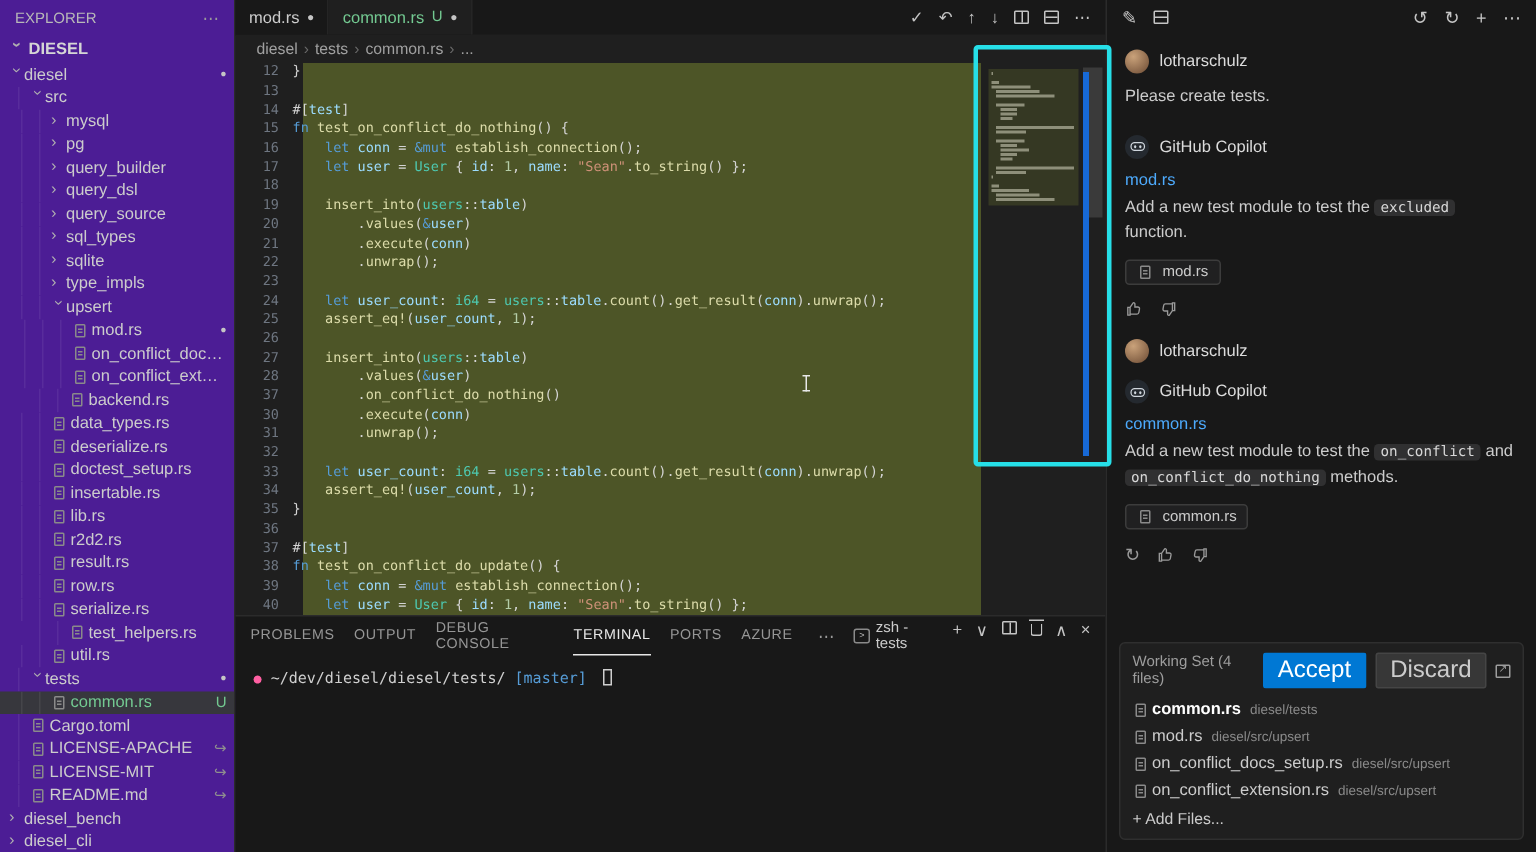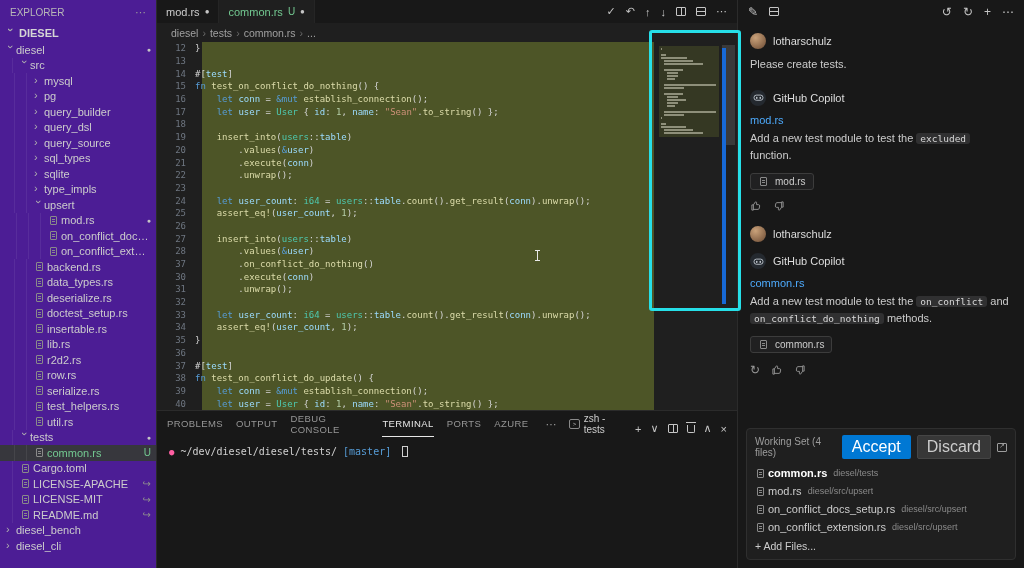--- a/index.html
+++ b/index.html
@@ -56,21 +56,21 @@
   .overview-line { position:absolute; right:11px; top:6px; width:4px; height:256px; background:#1769d6; z-index:3; }
   .ibeam { position:absolute; left:380px; top:208px; width:1px; height:11px; background:#e8e8e8; z-index:6; }
   .ibeam::before, .ibeam::after { content:""; position:absolute; left:-2px; width:5px; height:1px; background:#e8e8e8; }
   .ibeam::before { top:0; } .ibeam::after { bottom:0; }
 
   
   .panel { height:158px; background:#181818; border-top:1px solid #2b2b2b; }
   .panel-tabs { height:26px; display:flex; align-items:center; padding:0 10px; gap:13px; }
   .ptab { font-size:9.5px; letter-spacing:0.4px; color:#969696; height:100%; display:flex; align-items:center; cursor:pointer; border-bottom:1px solid transparent; }
   .ptab.active { color:#e7e7e7; border-bottom-color:#e7e7e7; }
-  .panel-right { margin-left:auto; display:flex; align-items:flex-end; gap:9px; color:#c5c5c5; font-size:11px; }
+  .panel-right { margin-left:auto; display:flex; align-items:flex-start; gap:9px; color:#c5c5c5; font-size:11px; }
   .term-chip { display:flex; align-items:center; gap:4px; font-size:10px; color:#cccccc; }
   .term-box { display:inline-flex; align-items:center; justify-content:center; width:11px; height:10px; border:1px solid #8a8a8a; border-radius:2px; font-size:6px; color:#bdbdbd; }
   .box-ico { display:inline-block; width:10px; height:9px; border:1px solid currentColor; border-radius:1px; position:relative; }
   .box-ico.split::after { content:""; position:absolute; left:4px; top:0; bottom:0; width:1px; background:currentColor; }
   .box-ico.grid::after { content:""; position:absolute; left:0; right:0; top:3px; height:1px; background:currentColor; }
   .box-ico.arrow::after { content:"↗"; position:absolute; left:1px; top:-2px; font-size:7px; }
   .trash-ico { display:inline-block; width:8px; height:8px; border:1px solid currentColor; border-top:none; border-radius:0 0 2px 2px; position:relative; margin-top:3px; }
   .trash-ico::before { content:""; position:absolute; left:-2px; top:-3px; width:10px; height:1px; background:currentColor; }
   .term-body { padding:9px 12px; font-family:"DejaVu Sans Mono", monospace; font-size:10px; }
   .p-dot { color:#ff5fa2; font-size:9px; }
@@ -220,21 +220,21 @@
           <span class="rspace"></span>
         </div>
         <div class="row" style="padding-left: 12px;">
           <span class="guide"></span>
           <span class="guide"></span>
           <span class="guide"></span>
           <span class="ficon"></span>
           <span class="tlab">on_conflict_extension.rs</span>
           <span class="rspace"></span>
         </div>
-        <div class="row" style="padding-left: 10px;">
+        <div class="row" style="padding-left: 22px;">
           <span class="guide"></span>
           <span class="guide"></span>
           <span class="ficon"></span>
           <span class="tlab">backend.rs</span>
           <span class="rspace"></span>
         </div>
         <div class="row" style="padding-left: 10px;">
           <span class="guide"></span>
           <span class="guide"></span>
           <span class="ficon"></span>
@@ -273,31 +273,38 @@
           <span class="guide"></span>
           <span class="guide"></span>
           <span class="ficon"></span>
           <span class="tlab">r2d2.rs</span>
           <span class="rspace"></span>
         </div>
         <div class="row" style="padding-left: 10px;">
           <span class="guide"></span>
           <span class="guide"></span>
           <span class="ficon"></span>
+          <span class="tlab">result.rs</span>
+          <span class="rspace"></span>
+        </div>
+        <div class="row" style="padding-left: 10px;">
+          <span class="guide"></span>
+          <span class="guide"></span>
+          <span class="ficon"></span>
           <span class="tlab">row.rs</span>
           <span class="rspace"></span>
         </div>
         <div class="row" style="padding-left: 10px;">
           <span class="guide"></span>
           <span class="guide"></span>
           <span class="ficon"></span>
           <span class="tlab">serialize.rs</span>
           <span class="rspace"></span>
         </div>
-        <div class="row" style="padding-left: 10px;">
+        <div class="row" style="padding-left: 10px; margin-left: 12px;">
           <span class="guide"></span>
           <span class="guide"></span>
           <span class="ficon"></span>
           <span class="tlab">test_helpers.rs</span>
           <span class="rspace"></span>
         </div>
         <div class="row" style="padding-left: 10px;">
           <span class="guide"></span>
           <span class="guide"></span>
           <span class="ficon"></span>

